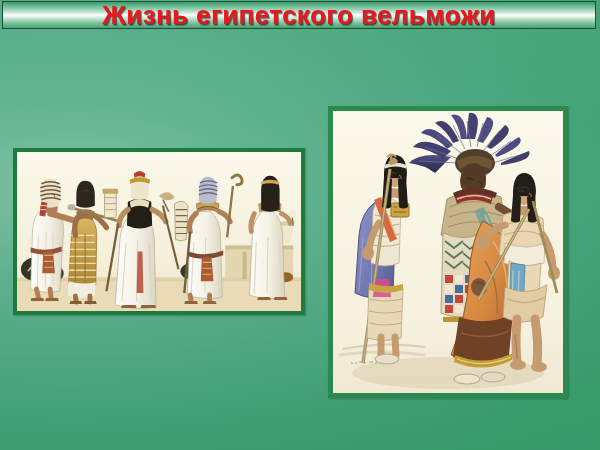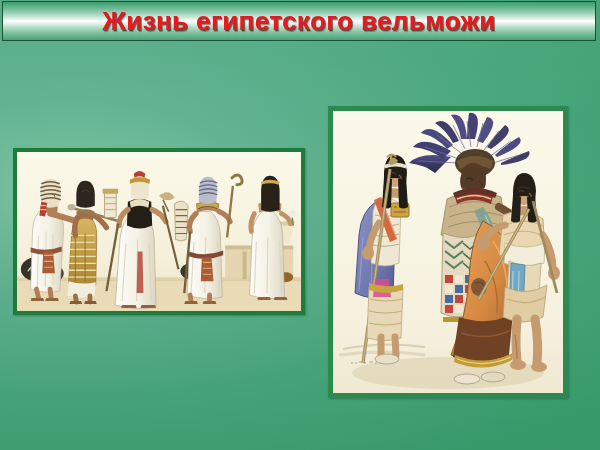--- a/index.html
+++ b/index.html
@@ -34,21 +34,21 @@
     inset: 0;
     background: linear-gradient(180deg, rgba(255,255,255,0.05) 0%, rgba(255,255,255,0.0) 28%, rgba(0,0,0,0.03) 100%);
   }
 
   
   #title-bar {
     position: absolute;
     left: 2px;
     top: 1px;
     width: 594px;
-    height: 40px;
+    height: 28px;
     box-sizing: border-box;
     border: 1px solid #1d4f33;
     background: linear-gradient(180deg,
         #3d9c70 0%,
         #58ad83 10%,
         #8ecbad 26%,
         #d7ece1 43%,
         #ffffff 50%,
         #e6f3ec 56%,
         #a8d6bd 70%,

